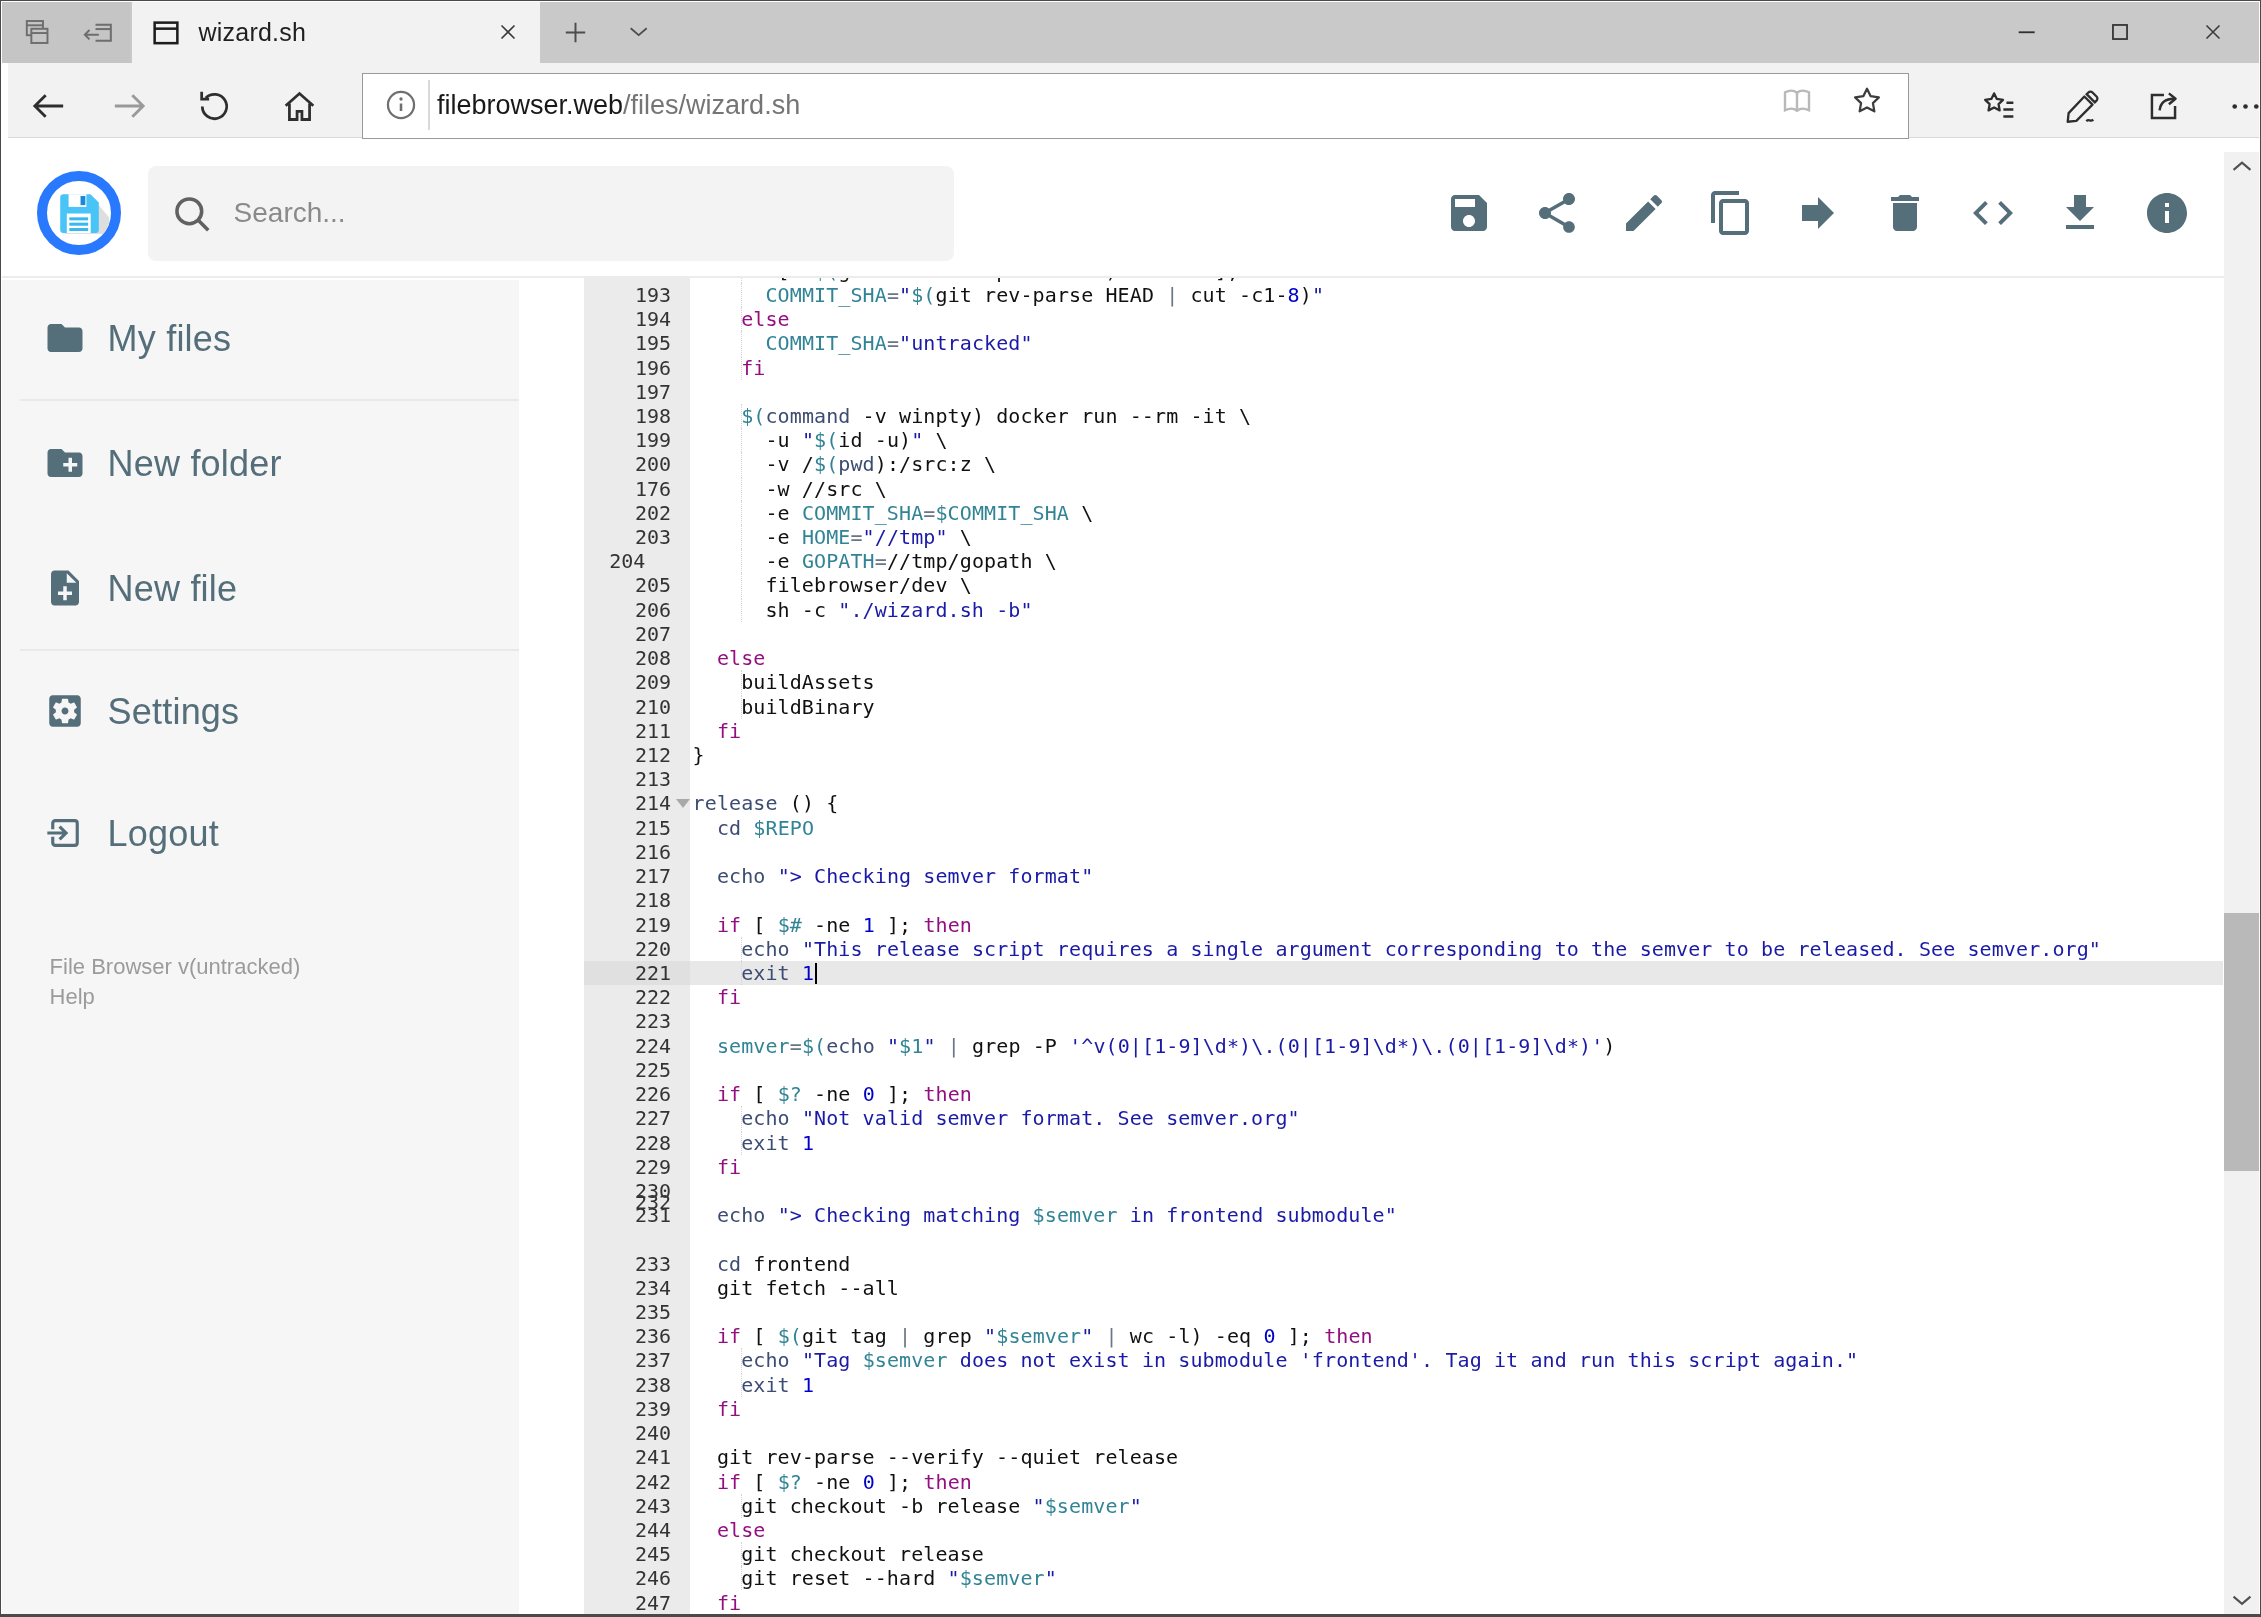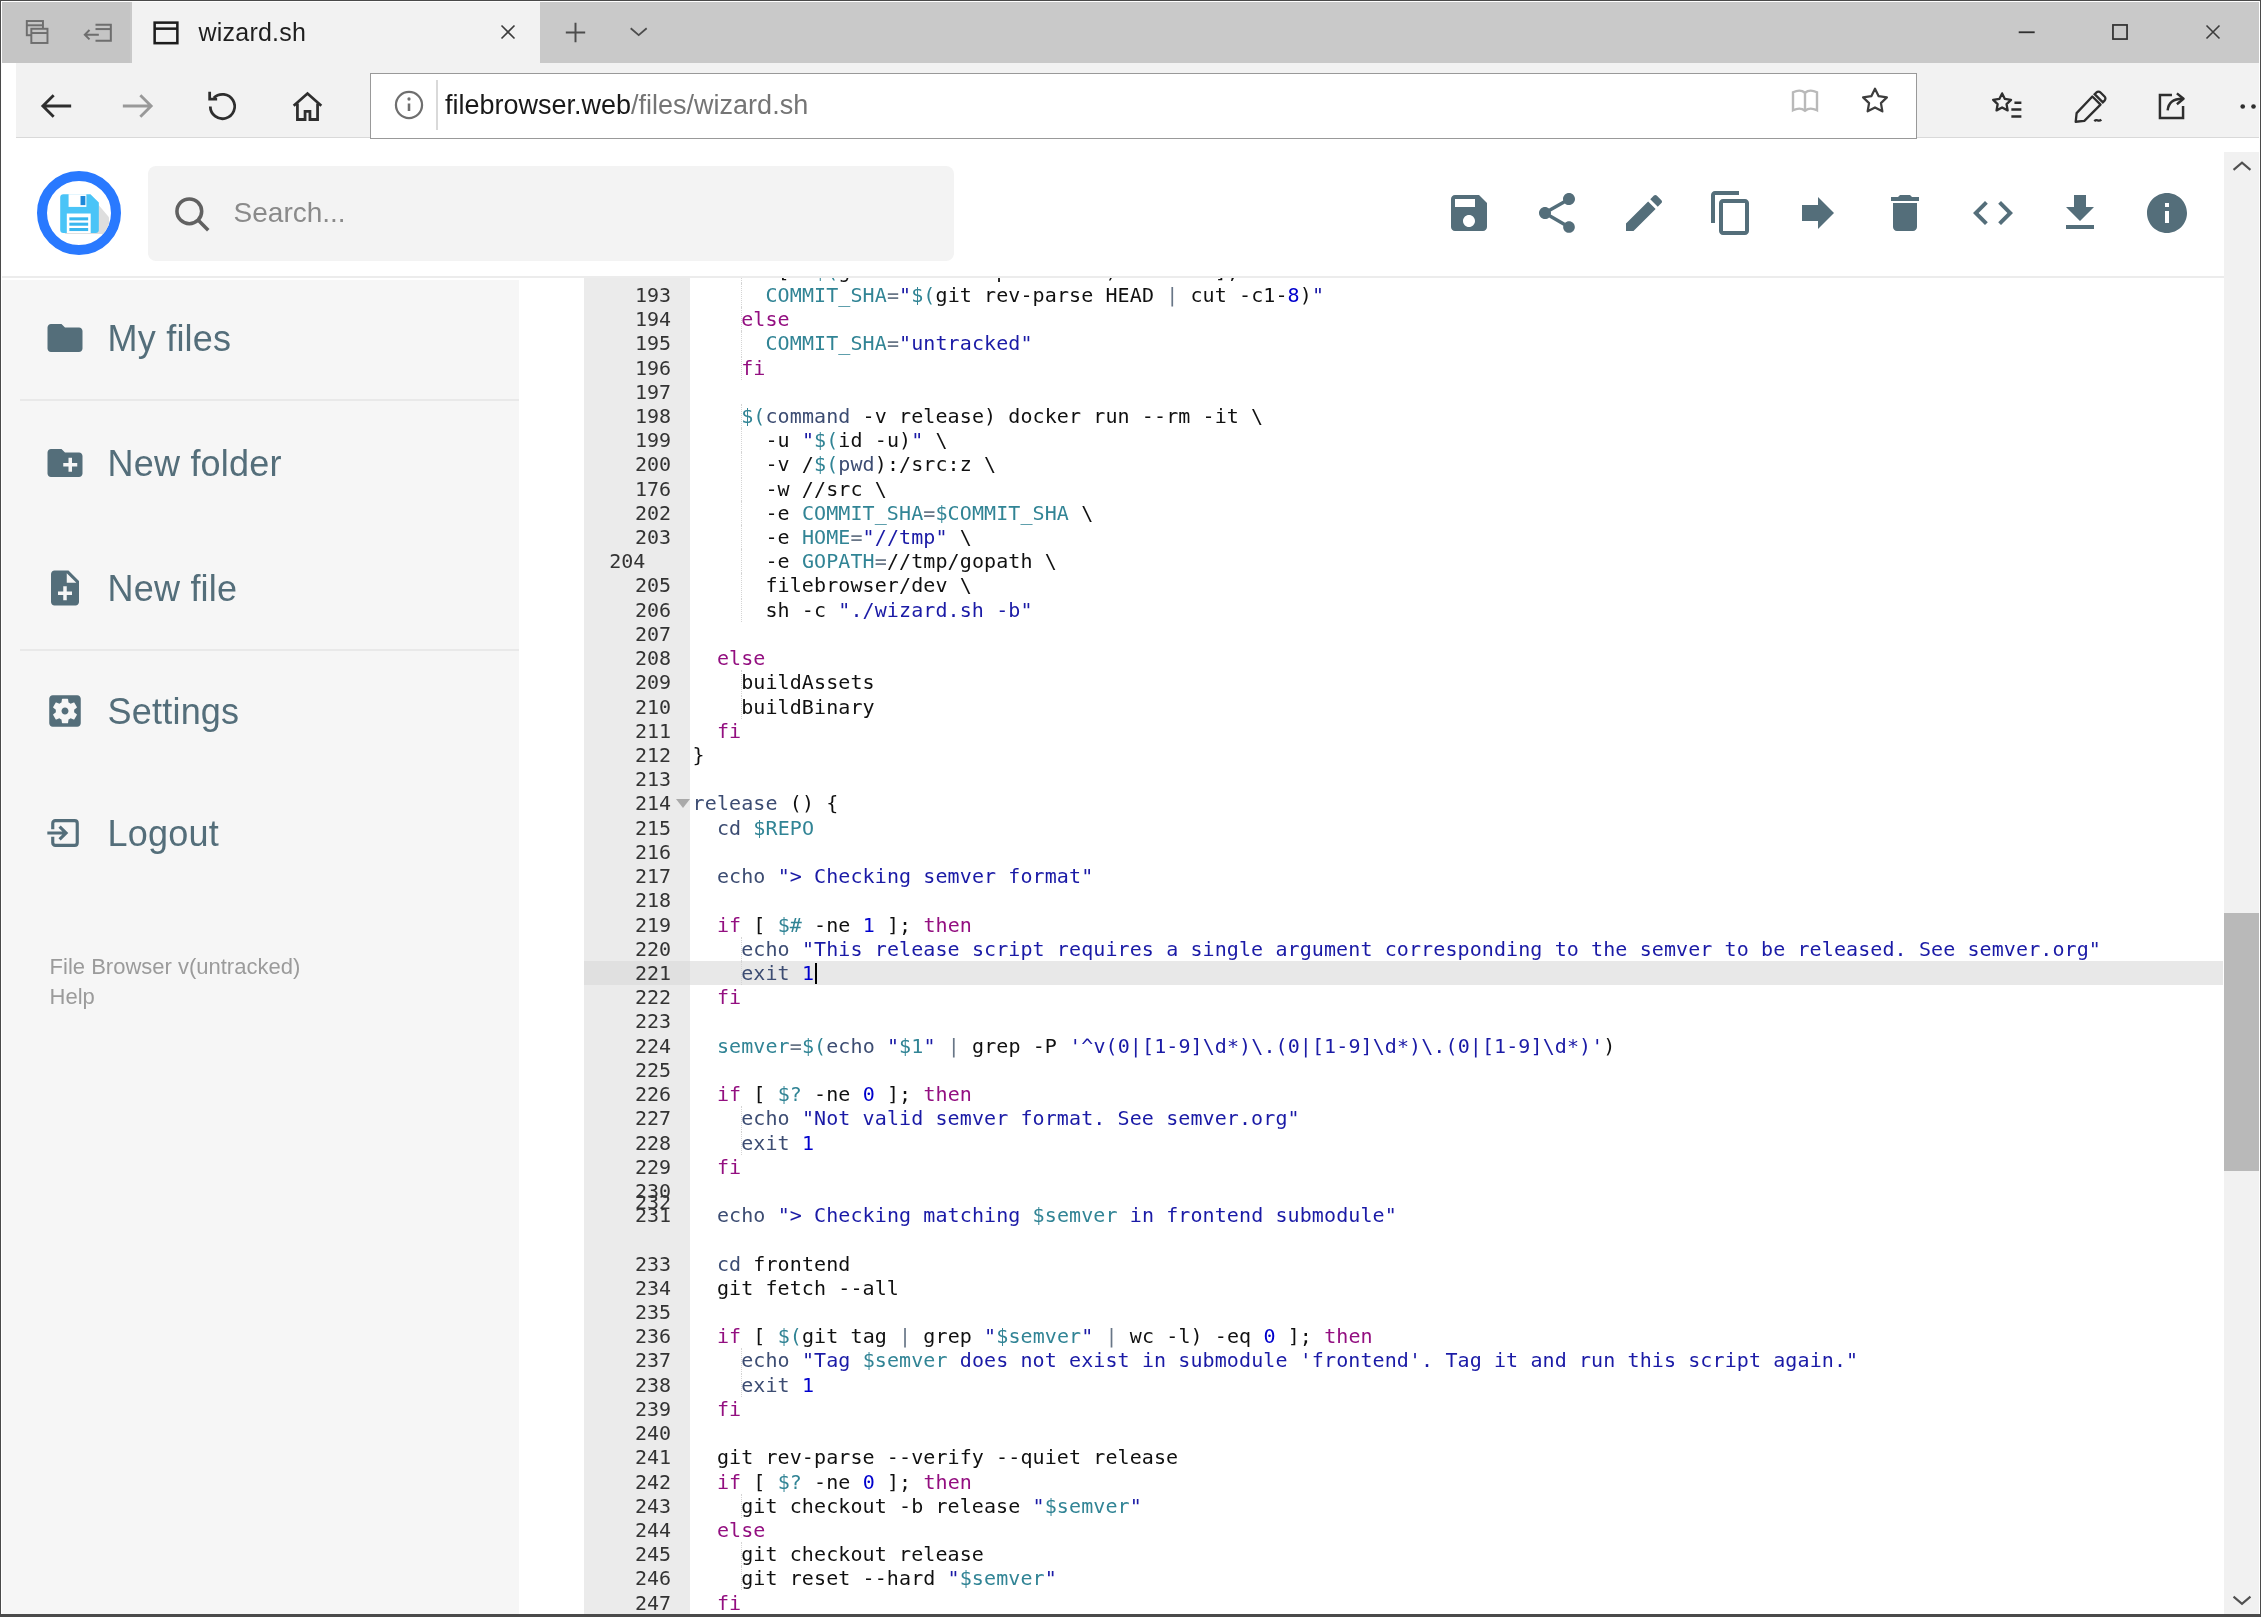--- a/index.html
+++ b/index.html
@@ -17,21 +17,21 @@
   #tab-active { position:absolute; left:130px; top:0; width:408px; height:61px; background:var(--chrome-bg); display:flex; align-items:center; }
   #tab-favicon { position:absolute; left:18px; top:17px; }
   #tab-title { position:absolute; left:67px; top:0; line-height:60px; font-size:25px; color:#1f1f1f; letter-spacing:0.2px; }
   #tab-close { position:absolute; left:346px; top:0; width:61px; height:61px; display:flex; align-items:center; justify-content:center; }
   #btn-newtab { position:absolute; left:543px; top:0; width:61px; height:61px; display:flex; align-items:center; justify-content:center; }
   #btn-tabmenu { position:absolute; left:607px; top:0; width:61px; height:61px; display:flex; align-items:center; justify-content:center; }
   #win-controls { position:absolute; right:0; top:0; height:61px; display:flex; }
   .win-btn { width:93px; height:61px; display:flex; align-items:center; justify-content:center; }
 
   
-  #addressbar { position:absolute; left:16px; top:63px; right:1.6px; height:75px; background:var(--chrome-bg); border-bottom:1.6px solid #d9d9d9; }
+  #addressbar { position:absolute; left:8px; top:63px; right:1.6px; height:75px; background:var(--chrome-bg); border-bottom:1.6px solid #d9d9d9; }
   .nav-btn { position:absolute; top:0; width:48px; height:86px; display:flex; align-items:center; justify-content:center; }
   #urlbox { position:absolute; left:354px; top:9.7px; width:1547px; height:66px; background:#fff; border:1.6px solid #999; display:flex; align-items:center; }
   #url-info { position:absolute; left:14.5px; top:8px; width:47px; height:47px; display:flex; align-items:center; justify-content:center; }
   #url-divider { position:absolute; left:65px; top:6.5px; width:1.6px; height:50px; background:#d9d9d9; }
   #url-text { position:absolute; left:74px; top:0; line-height:63px; font-size:27px; white-space:nowrap; }
   #url-host { color:#191919; }
   #url-path { color:#757575; }
   #url-book { position:absolute; right:93px; top:9.7px; }
   #url-star { position:absolute; right:22.6px; top:9.7px; }
   .addr-right-btn { position:absolute; top:0; width:57px; height:86px; display:flex; align-items:center; justify-content:center; }
@@ -387,21 +387,21 @@
       <div class="gut-cell" style="top: 78px;">196</div>
       <div class="code-row" style="top: 78px;">
         <span class="guide" style="left: 222px;"></span>
         <span class="code-text"><span>    </span><span class="tok-k">fi</span></span>
       </div>
       <div class="gut-cell" style="top: 102px;">197</div>
       <div class="code-row" style="top: 102px;"></div>
       <div class="gut-cell" style="top: 126px;">198</div>
       <div class="code-row" style="top: 126px;">
         <span class="guide" style="left: 222px;"></span>
-        <span class="code-text"><span>    </span><span class="tok-v">$(</span><span class="tok-b">command</span><span> -v release) docker run --rm -it \</span></span>
+        <span class="code-text"><span>    </span><span class="tok-v">$(</span><span class="tok-b">command</span><span> -v winpty) docker run --rm -it \</span></span>
       </div>
       <div class="gut-cell" style="top: 150px;">199</div>
       <div class="code-row" style="top: 150px;">
         <span class="guide" style="left: 222px;"></span>
         <span class="code-text"><span>      -u </span><span class="tok-s">"</span><span class="tok-v">$(</span><span>id -u)</span><span class="tok-s">"</span><span> \</span></span>
       </div>
       <div class="gut-cell" style="top: 174px;">200</div>
       <div class="code-row" style="top: 174px;">
         <span class="guide" style="left: 222px;"></span>
         <span class="code-text"><span>      -v /</span><span class="tok-v">$(</span><span class="tok-b">pwd</span><span>):/src:z \</span></span>

